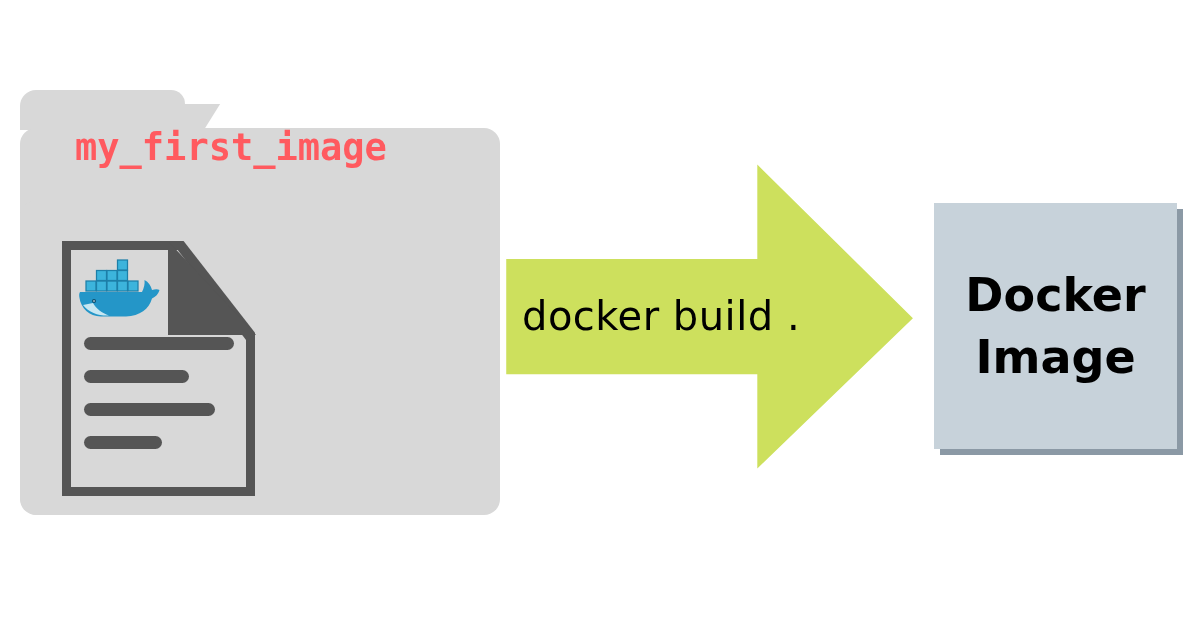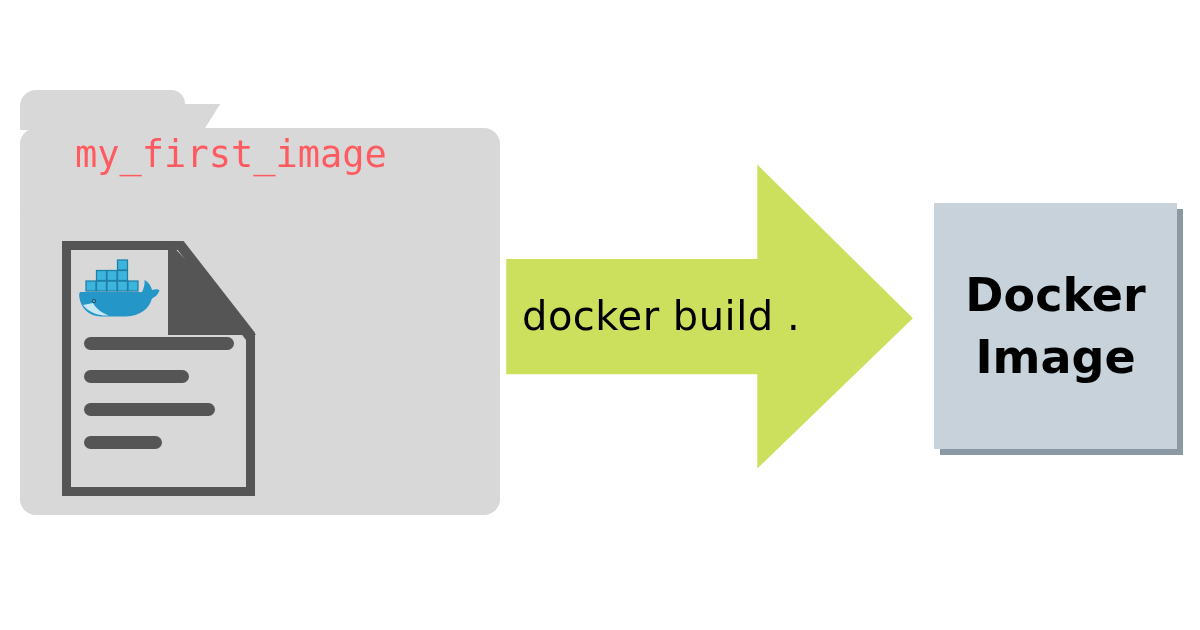--- a/index.html
+++ b/index.html
@@ -40,23 +40,23 @@
   }
   .folder-back-body {
     position:absolute; left:0; top:38px;
     width:480px; height:387px;
     background:#d8d8d8;
     border-radius:16px;
   }
 
   .folder-label {
     position:absolute;
-    left:75px; top:133px;
+    left:75px; top:126px;
     font-family:"DejaVu Sans Mono", monospace;
-    font-weight:normal;
+    font-weight:bold;
     font-size:37px;
     letter-spacing:0px;
     color:#ff5a5f;
     white-space:nowrap;
     z-index:6;
   }
 
   .folder-front {
     position:absolute;
     left:20px; top:200px;

